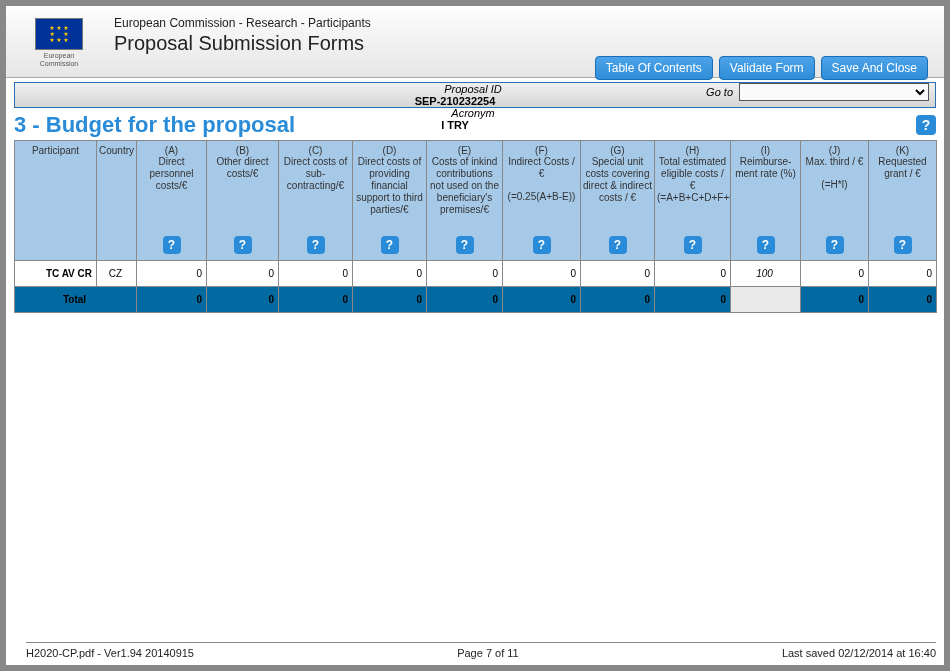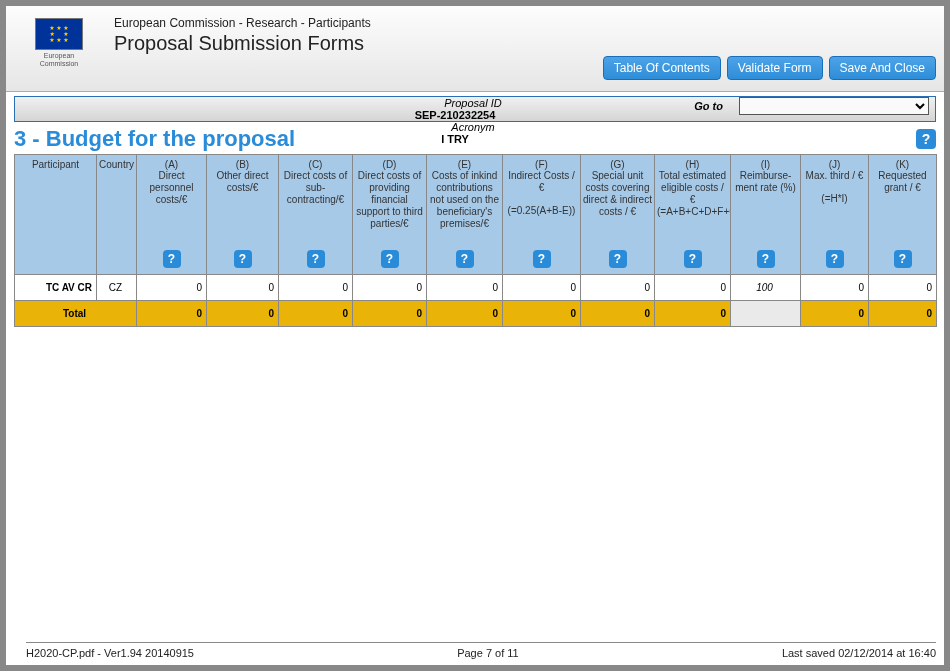--- a/index.html
+++ b/index.html
@@ -3,35 +3,35 @@
 <meta charset="utf-8">
 <style>
   * { box-sizing: border-box; }
   html, body { margin: 0; padding: 0; font-family: Arial, Helvetica, sans-serif; }
   body { background: #888; width: 950px; height: 671px; overflow: hidden; }
   .outer { background: #888; padding: 6px; width: 950px; height: 671px; }
   .page { background: #fff; width: 938px; height: 659px; position: relative; }
   .header-bar {
     background: linear-gradient(#fdfdfd,#e6e6e6);
     border-bottom: 1px solid #aaa;
-    height: 86px;
+    height: 72px;
     position: relative;
   }
   .logo-block { position: absolute; left: 8px; top: 6px; width: 90px; }
   .flag {
     width: 48px; height: 32px; background: #003399;
     display: flex; align-items: center; justify-content: center;
     margin: 6px auto 0 auto; border: 1px solid #777;
   }
   .stars { color: #ffcc00; font-size: 6px; letter-spacing: 0; line-height: 6px; text-align:center;}
   .ec-label { font-size: 7px; color: #555; text-align: center; line-height: 8px; margin-top: 2px;}
   .header-text { position: absolute; left: 108px; top: 10px; }
   .header-sub { font-size: 12px; color: #222; }
   .header-title { font-size: 20px; color: #222; margin-top: 2px; }
-  .header-buttons { position: absolute; right: 8px; top: 50px; display: flex; gap: 6px; text-align: right; }
+  .header-buttons { position: absolute; right: 16px; top: 50px; display: flex; gap: 6px; text-align: right; }
   .btn {
     background: linear-gradient(#4da3e8,#2e8dd8);
     color: #fff; font-size: 12px; padding: 4px 10px;
     border-radius: 4px; border: 1px solid #1a6db8;
     cursor: pointer; white-space: nowrap;
   }
   .info-bar {
     margin: 4px 8px 0 8px;
     border: 1px solid #2a6fb5;
     background: linear-gradient(#f0f0f0,#d5d5d5);
@@ -72,21 +72,21 @@
     height: 120px; vertical-align: top; padding-top: 4px;
   }
   table.budget th .col-letter { font-weight: normal; display:block; }
   table.budget th .col-text { display:block; line-height:12px; }
   table.budget th .help-wrap { position:absolute; bottom:6px; left:0; right:0; text-align:center;}
   th.hcell { position: relative; }
   tr.data td { background:#fff; height:26px; vertical-align:middle; text-align:right; padding-right:4px;}
   tr.data td.part { text-align:right; font-weight:bold;}
   tr.data td.ctry { text-align:center;}
   tr.data td.rate { text-align:center;font-style:italic;}
-  tr.total td { background:#eab308; height:26px; font-weight:bold; vertical-align:middle; text-align:right; padding-right:4px;}
+  tr.total td { background:#0369a1; height:26px; font-weight:bold; vertical-align:middle; text-align:right; padding-right:4px;}
   tr.total td.tlabel { text-align:center; }
   tr.total td.blank { background:#eaeaea; }
   .footer {
     position:absolute; bottom:6px; left:20px; right:8px;
     border-top:1px solid #888; padding-top:4px;
     font-size:11px; color:#222; display:flex; justify-content:space-between;
   }
 </style>
 </head>
 <body>
@@ -110,21 +110,21 @@
     <div class="btn">Save And Close</div>
   </div>
 </div>
 
 <div class="info-bar">
   <span class="lbl">Proposal ID</span>
   <span class="val">SEP-210232254</span>
   <span class="lbl">Acronym</span>
   <span class="val">I TRY</span>
   <div class="goto-grp">
-    <span class="lbl" style="font-style:italic;font-weight:bold;margin-right:16px;">Go to</span>
+    <span class="lbl" style="font-style:italic;font-weight:normal;margin-right:6px;">Go to</span>
     <select class="goto-select"></select>
   </div>
 </div>
 
 <div class="section-row">
   <div class="section-title">3 - Budget for the proposal</div>
   <div class="help-circle">?</div>
 </div>
 
 <table class="budget">

